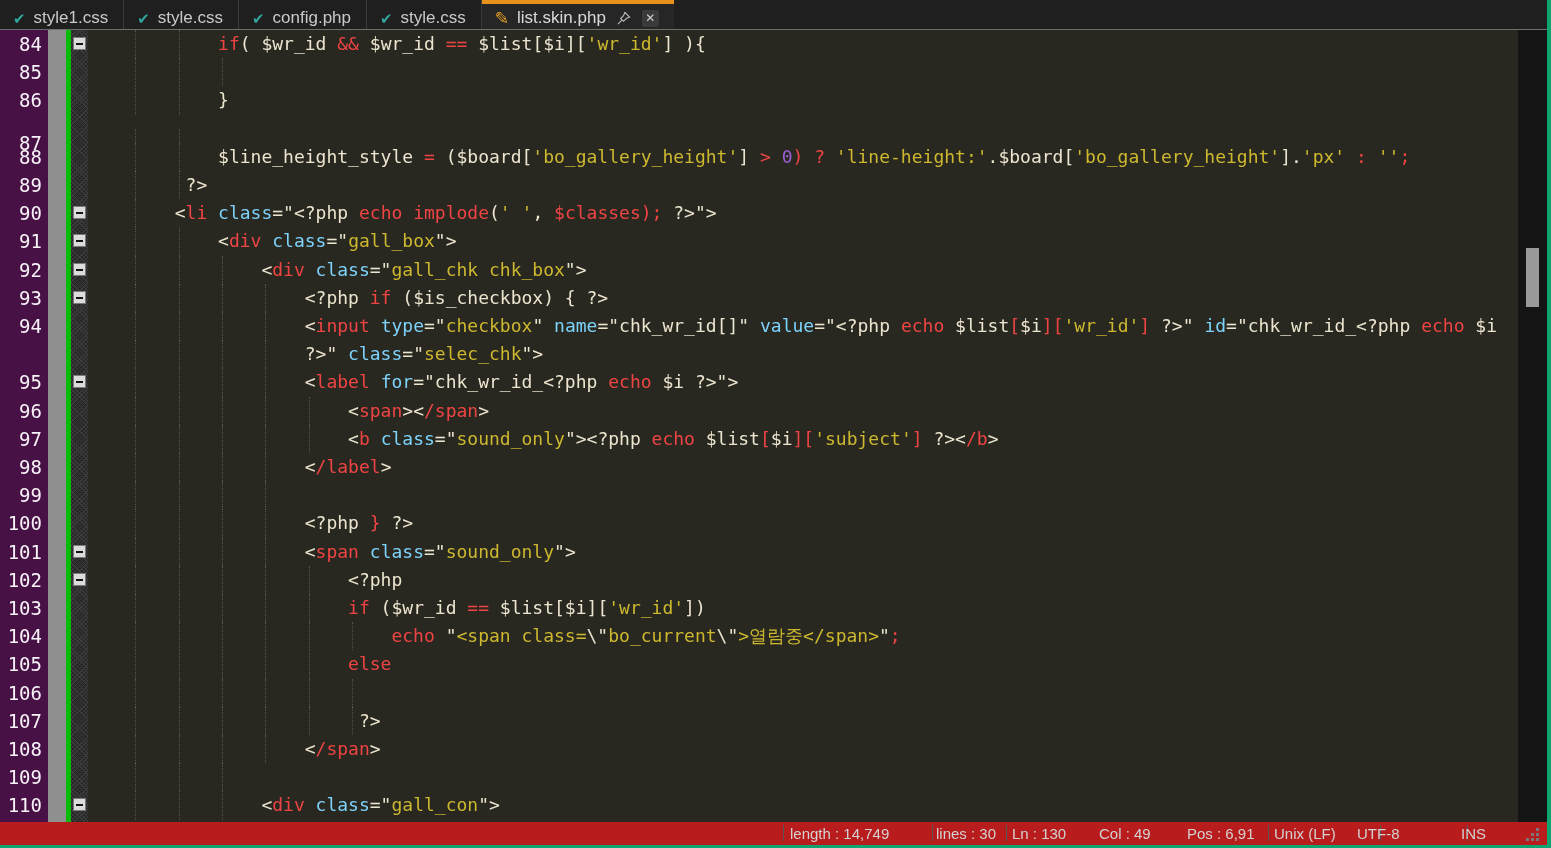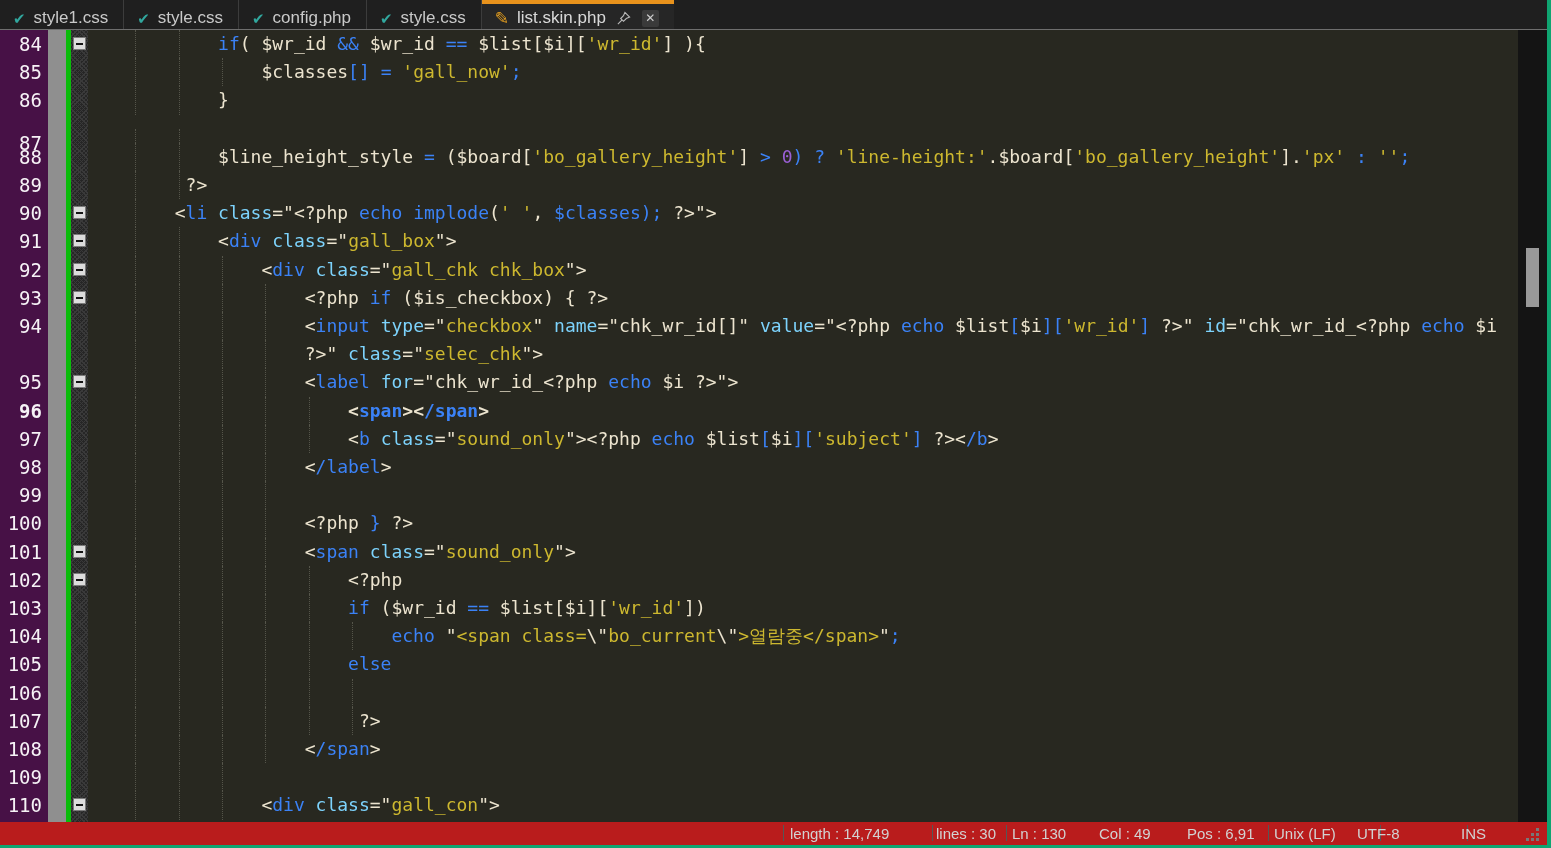--- a/index.html
+++ b/index.html
@@ -29,21 +29,21 @@
                       repeating-linear-gradient(-45deg,#3a3a3a 0 1px,transparent 1px 3px);}
   .row{position:absolute;left:0;width:100%;height:28.2px;}
   .lnum{position:absolute;left:0;top:0;width:42px;height:100%;text-align:right;color:#f6f2f6;
         font-size:19px;line-height:28.2px;}
   .foldbox{position:absolute;left:73px;top:7px;width:13px;height:13px;background:#dcdcdc;
            border:1px solid #7a7a7a;box-sizing:border-box;}
   .foldbox::after{content:"";position:absolute;left:2px;right:2px;top:5px;height:2px;background:#151515;}
   .guide{position:absolute;top:0;height:100%;width:0;border-left:1px dotted #55554a;}
   .codetext{position:absolute;left:88px;top:0;height:100%;line-height:28.2px;font-size:18px;
             white-space:pre;color:#ece4cf;}
-  .tk-w{color:#ece4cf;} .tk-k{color:#3b82f6;} .tk-g{color:#7dd3fc;} .tk-y{color:#cdb82f;} .tk-v{color:#9a5fd5;}
+  .tk-w{color:#ece4cf;} .tk-k{color:#ef4444;} .tk-g{color:#7dd3fc;} .tk-y{color:#cdb82f;} .tk-v{color:#9a5fd5;}
 
   
   #vscroll{position:absolute;left:1518px;top:30px;width:29px;height:792px;background:#141414;}
   #vthumb{position:absolute;left:8px;top:218px;width:13px;height:59px;background:#999999;}
 
   
   #statusbar{position:absolute;left:0;top:822px;width:1547px;height:23px;background:#b91c1c;
              font:15px "Liberation Sans",sans-serif;color:#d2d2d2;overflow:hidden;}
   .sitem{position:absolute;top:3px;white-space:nowrap;}
   .ssep{position:absolute;top:3px;width:1px;height:16px;background:#565656;}
@@ -102,21 +102,20 @@
           <div class="foldbox"></div>
           <div class="guide" style="left: 135.344px;"></div>
           <div class="guide" style="left: 178.688px;"></div>
           <div class="codetext">            <span class="tk-k">if</span><span class="tk-w">( $wr_id </span><span class="tk-k">&amp;&amp;</span><span class="tk-w"> $wr_id </span><span class="tk-k">==</span><span class="tk-w"> $list[$i][</span><span class="tk-y">'wr_id'</span><span class="tk-w">] ){</span></div>
         </div>
         <div class="row" style="top: 28.2px;">
           <div class="lnum">85</div>
           <div class="guide" style="left: 135.344px;"></div>
           <div class="guide" style="left: 178.688px;"></div>
           <div class="guide" style="left: 222.032px;"></div>
-          <div class="codetext">                <span class="tk-w">$classes</span><span class="tk-k">[]</span><span class="tk-w"> </span><span class="tk-k">=</span><span class="tk-w"> </span><span class="tk-y">'gall_now'</span><span class="tk-k">;</span></div>
         </div>
         <div class="row" style="top: 56.4px;">
           <div class="lnum">86</div>
           <div class="guide" style="left: 135.344px;"></div>
           <div class="guide" style="left: 178.688px;"></div>
           <div class="codetext">            <span class="tk-w">}</span></div>
         </div>
         <div class="row" style="top: 99px; padding-left: 48px;">
           <div class="lnum">87</div>
           <div class="guide" style="left: 135.344px;"></div>
@@ -183,21 +182,21 @@
         </div>
         <div class="row" style="top: 338.4px;">
           <div class="lnum">95</div>
           <div class="foldbox"></div>
           <div class="guide" style="left: 135.344px;"></div>
           <div class="guide" style="left: 178.688px;"></div>
           <div class="guide" style="left: 222.032px;"></div>
           <div class="guide" style="left: 265.376px;"></div>
           <div class="codetext">                    <span class="tk-w">&lt;</span><span class="tk-k">label</span><span class="tk-w"> </span><span class="tk-g">for</span><span class="tk-w">="chk_wr_id_&lt;?php </span><span class="tk-k">echo</span><span class="tk-w"> $i ?&gt;"&gt;</span></div>
         </div>
-        <div class="row" style="top: 366.6px; font-weight: bold;">
+        <div class="row" style="top: 366.6px;">
           <div class="lnum">96</div>
           <div class="guide" style="left: 135.344px;"></div>
           <div class="guide" style="left: 178.688px;"></div>
           <div class="guide" style="left: 222.032px;"></div>
           <div class="guide" style="left: 265.376px;"></div>
           <div class="guide" style="left: 308.72px;"></div>
           <div class="codetext">                        <span class="tk-w">&lt;</span><span class="tk-k">span</span><span class="tk-w">&gt;&lt;</span><span class="tk-k">/span</span><span class="tk-w">&gt;</span></div>
         </div>
         <div class="row" style="top: 394.8px;">
           <div class="lnum">97</div>

